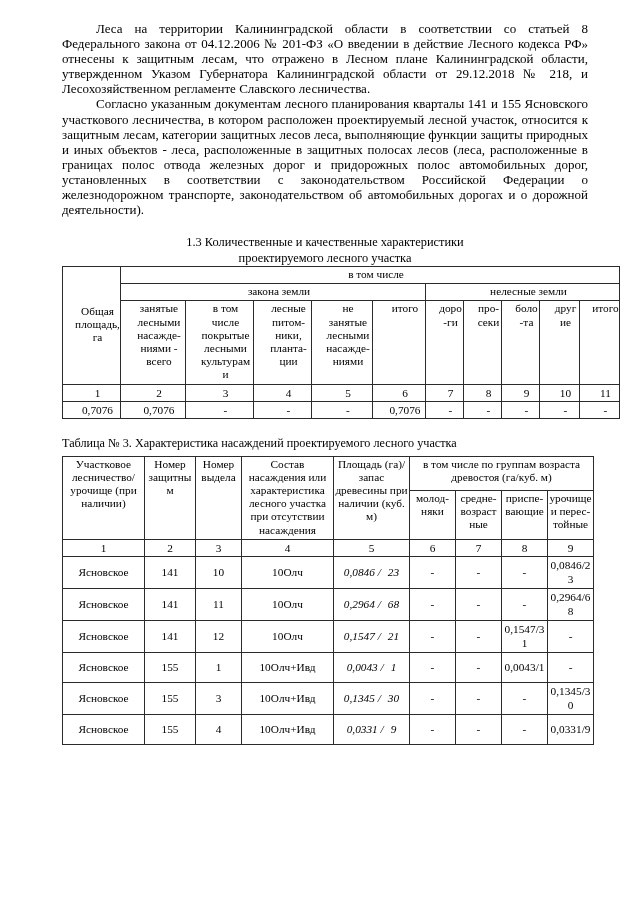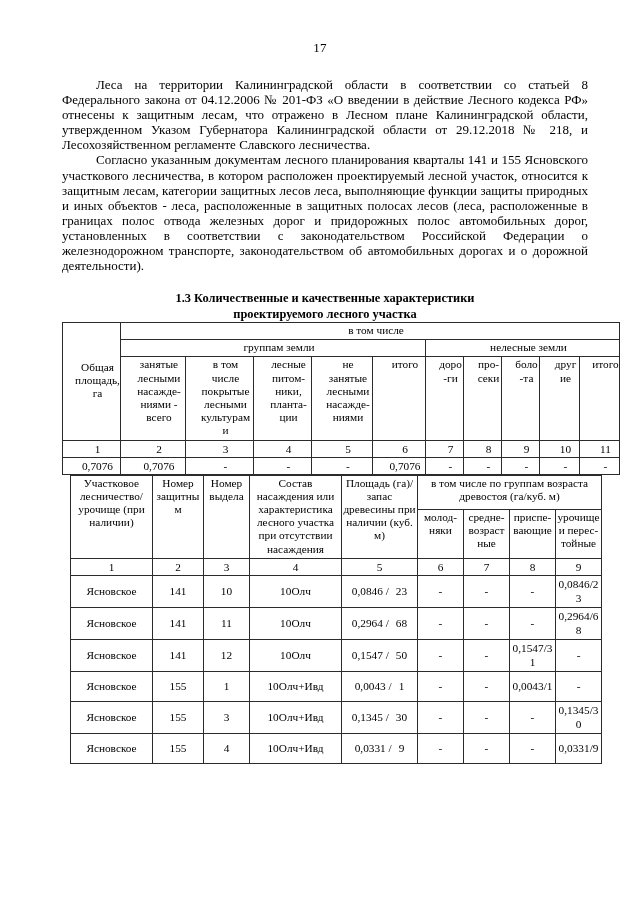--- a/index.html
+++ b/index.html
@@ -39,21 +39,21 @@
     text-align: justify;
     text-indent: 34px;
     margin: 0;
     hyphens: none;
   }
   p.para.first {
     margin-top: 21px;
   }
   h2.section-title {
     font-size: 12.4px;
-    font-weight: bold;
+    font-weight: normal;
     text-align: center;
     line-height: 15.4px;
     margin: 18px 0 0 0;
   }
   h2.section-title .line2 { display: block; }
   p.para.after-title {
     margin-top: 17px;
   }
   .table-caption {
     font-size: 12.2px;
@@ -91,36 +91,36 @@
     line-height: 14px;
   }
   
   #table-2 {
     width: 531px;
     margin-left: 0px;
   }
   #table-2 td { padding-left: 12px; padding-right: 0; }
   #table-3 {
     width: 531px;
-    margin-left: 8px;
+    margin-left: 0px;
   }
   #table-3 td { padding-left: 1px; padding-right: 1px; }
   #table-3 tr.datarow td { height: 26px; }
   .t3-area {
     text-align: center;
     white-space: nowrap;
+    font-style: italic;
   }
   .sp { display: inline-block; width: 7px; }
 </style>
 </head>
 <body>
 
 <div class="page">
 
-  <div class="page-number">17</div>
 
   <div class="body-block">
 
     <p class="para first">Леса на территории Калининградской области в соответствии со статьей 8 Федерального закона от 04.12.2006 № 201-ФЗ «О введении в действие Лесного кодекса РФ» отнесены к защитным лесам, что отражено в Лесном плане Калининградской области, утвержденном Указом Губернатора Калининградской области от 29.12.2018 № 218, и Лесохозяйственном регламенте Славского лесничества.</p>
 
     <p class="para">Согласно указанным документам лесного планирования кварталы 141 и 155 Ясновского участкового лесничества, в котором расположен проектируемый лесной участок, относится к защитным лесам, категории защитных лесов леса, выполняющие функции защиты природных и иных объектов - леса, расположенные в защитных полосах лесов (леса, расположенные в границах полос отвода железных дорог и придорожных полос автомобильных дорог, установленных в соответствии с законодательством Российской Федерации о железнодорожном транспорте, законодательством об автомобильных дорогах и о дорожной деятельности).</p>
 
     <h2 class="section-title">
       <span>1.3 Количественные и качественные характеристики</span>
       <span class="line2">проектируемого лесного участка</span>
@@ -141,21 +141,21 @@
         <col style="width:38px">
         <col style="width:40px">
         <col style="width:40px">
       </colgroup>
       <tbody>
         <tr>
           <td rowspan="3" class="mid">Общая площадь, га</td>
           <td colspan="10">в том числе</td>
         </tr>
         <tr>
-          <td colspan="5">группам земли</td>
+          <td colspan="5">закона земли</td>
           <td colspan="5">нелесные земли</td>
         </tr>
         <tr>
           <td>занятые лесными насажде-ниями - всего</td>
           <td>в том числе покрытые лесными культурами</td>
           <td>лесные питом-ники, планта-ции</td>
           <td>не занятые лесными насажде-ниями</td>
           <td>итого</td>
           <td>доро-ги</td>
           <td>про-секи</td>
@@ -185,20 +185,21 @@
           <td>0,7076</td>
           <td>-</td>
           <td>-</td>
           <td>-</td>
           <td>-</td>
           <td>-</td>
         </tr>
       </tbody>
     </table>
 
+    <div class="table-caption">Таблица № 3. Характеристика насаждений проектируемого лесного участка</div>
 
     <table class="doc-table" id="table-3">
       <colgroup>
         <col style="width:82px">
         <col style="width:51px">
         <col style="width:46px">
         <col style="width:92px">
         <col style="width:76px">
         <col style="width:46px">
         <col style="width:46px">
@@ -254,21 +255,21 @@
           <td>-</td>
           <td>-</td>
           <td>0,2964/68</td>
         </tr>
 
         <tr class="datarow">
           <td>Ясновское</td>
           <td>141</td>
           <td>12</td>
           <td>10Олч</td>
-          <td class="t3-area"><span>0,1547 /</span><span class="sp"></span><span>50</span></td>
+          <td class="t3-area"><span>0,1547 /</span><span class="sp"></span><span>21</span></td>
           <td>-</td>
           <td>-</td>
           <td>0,1547/31</td>
           <td>-</td>
         </tr>
 
         <tr class="datarow">
           <td>Ясновское</td>
           <td>155</td>
           <td>1</td>

